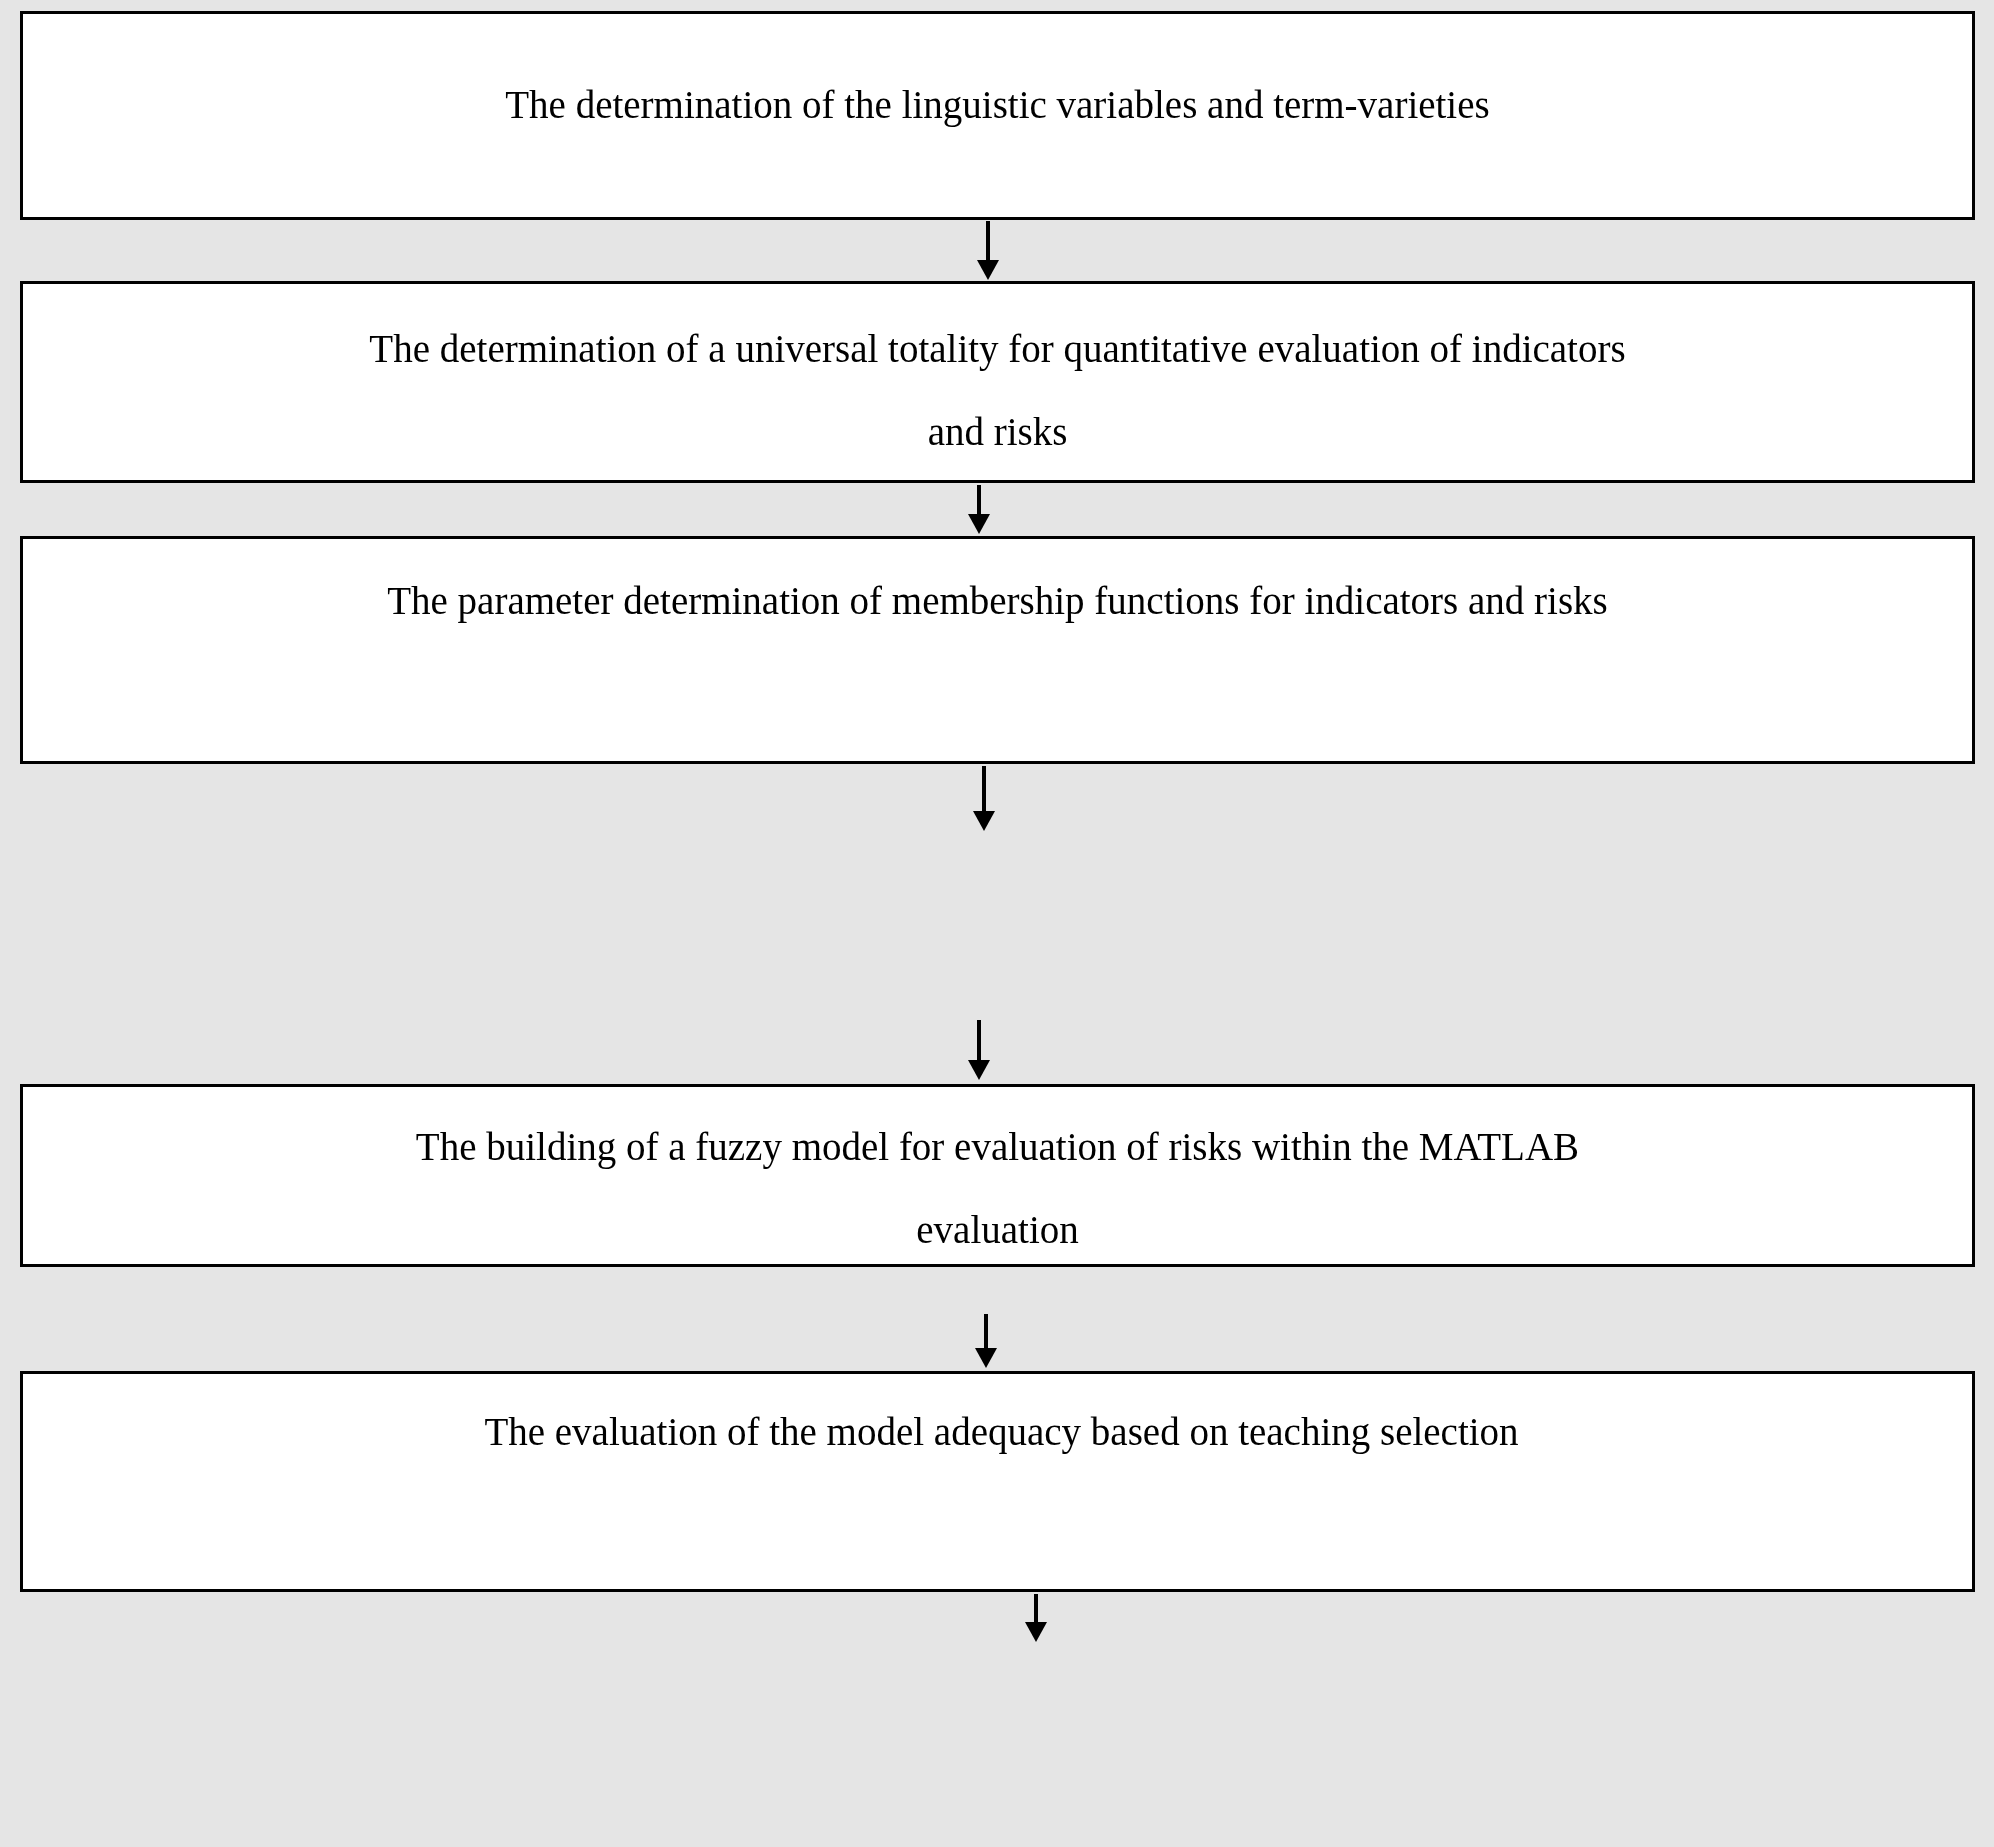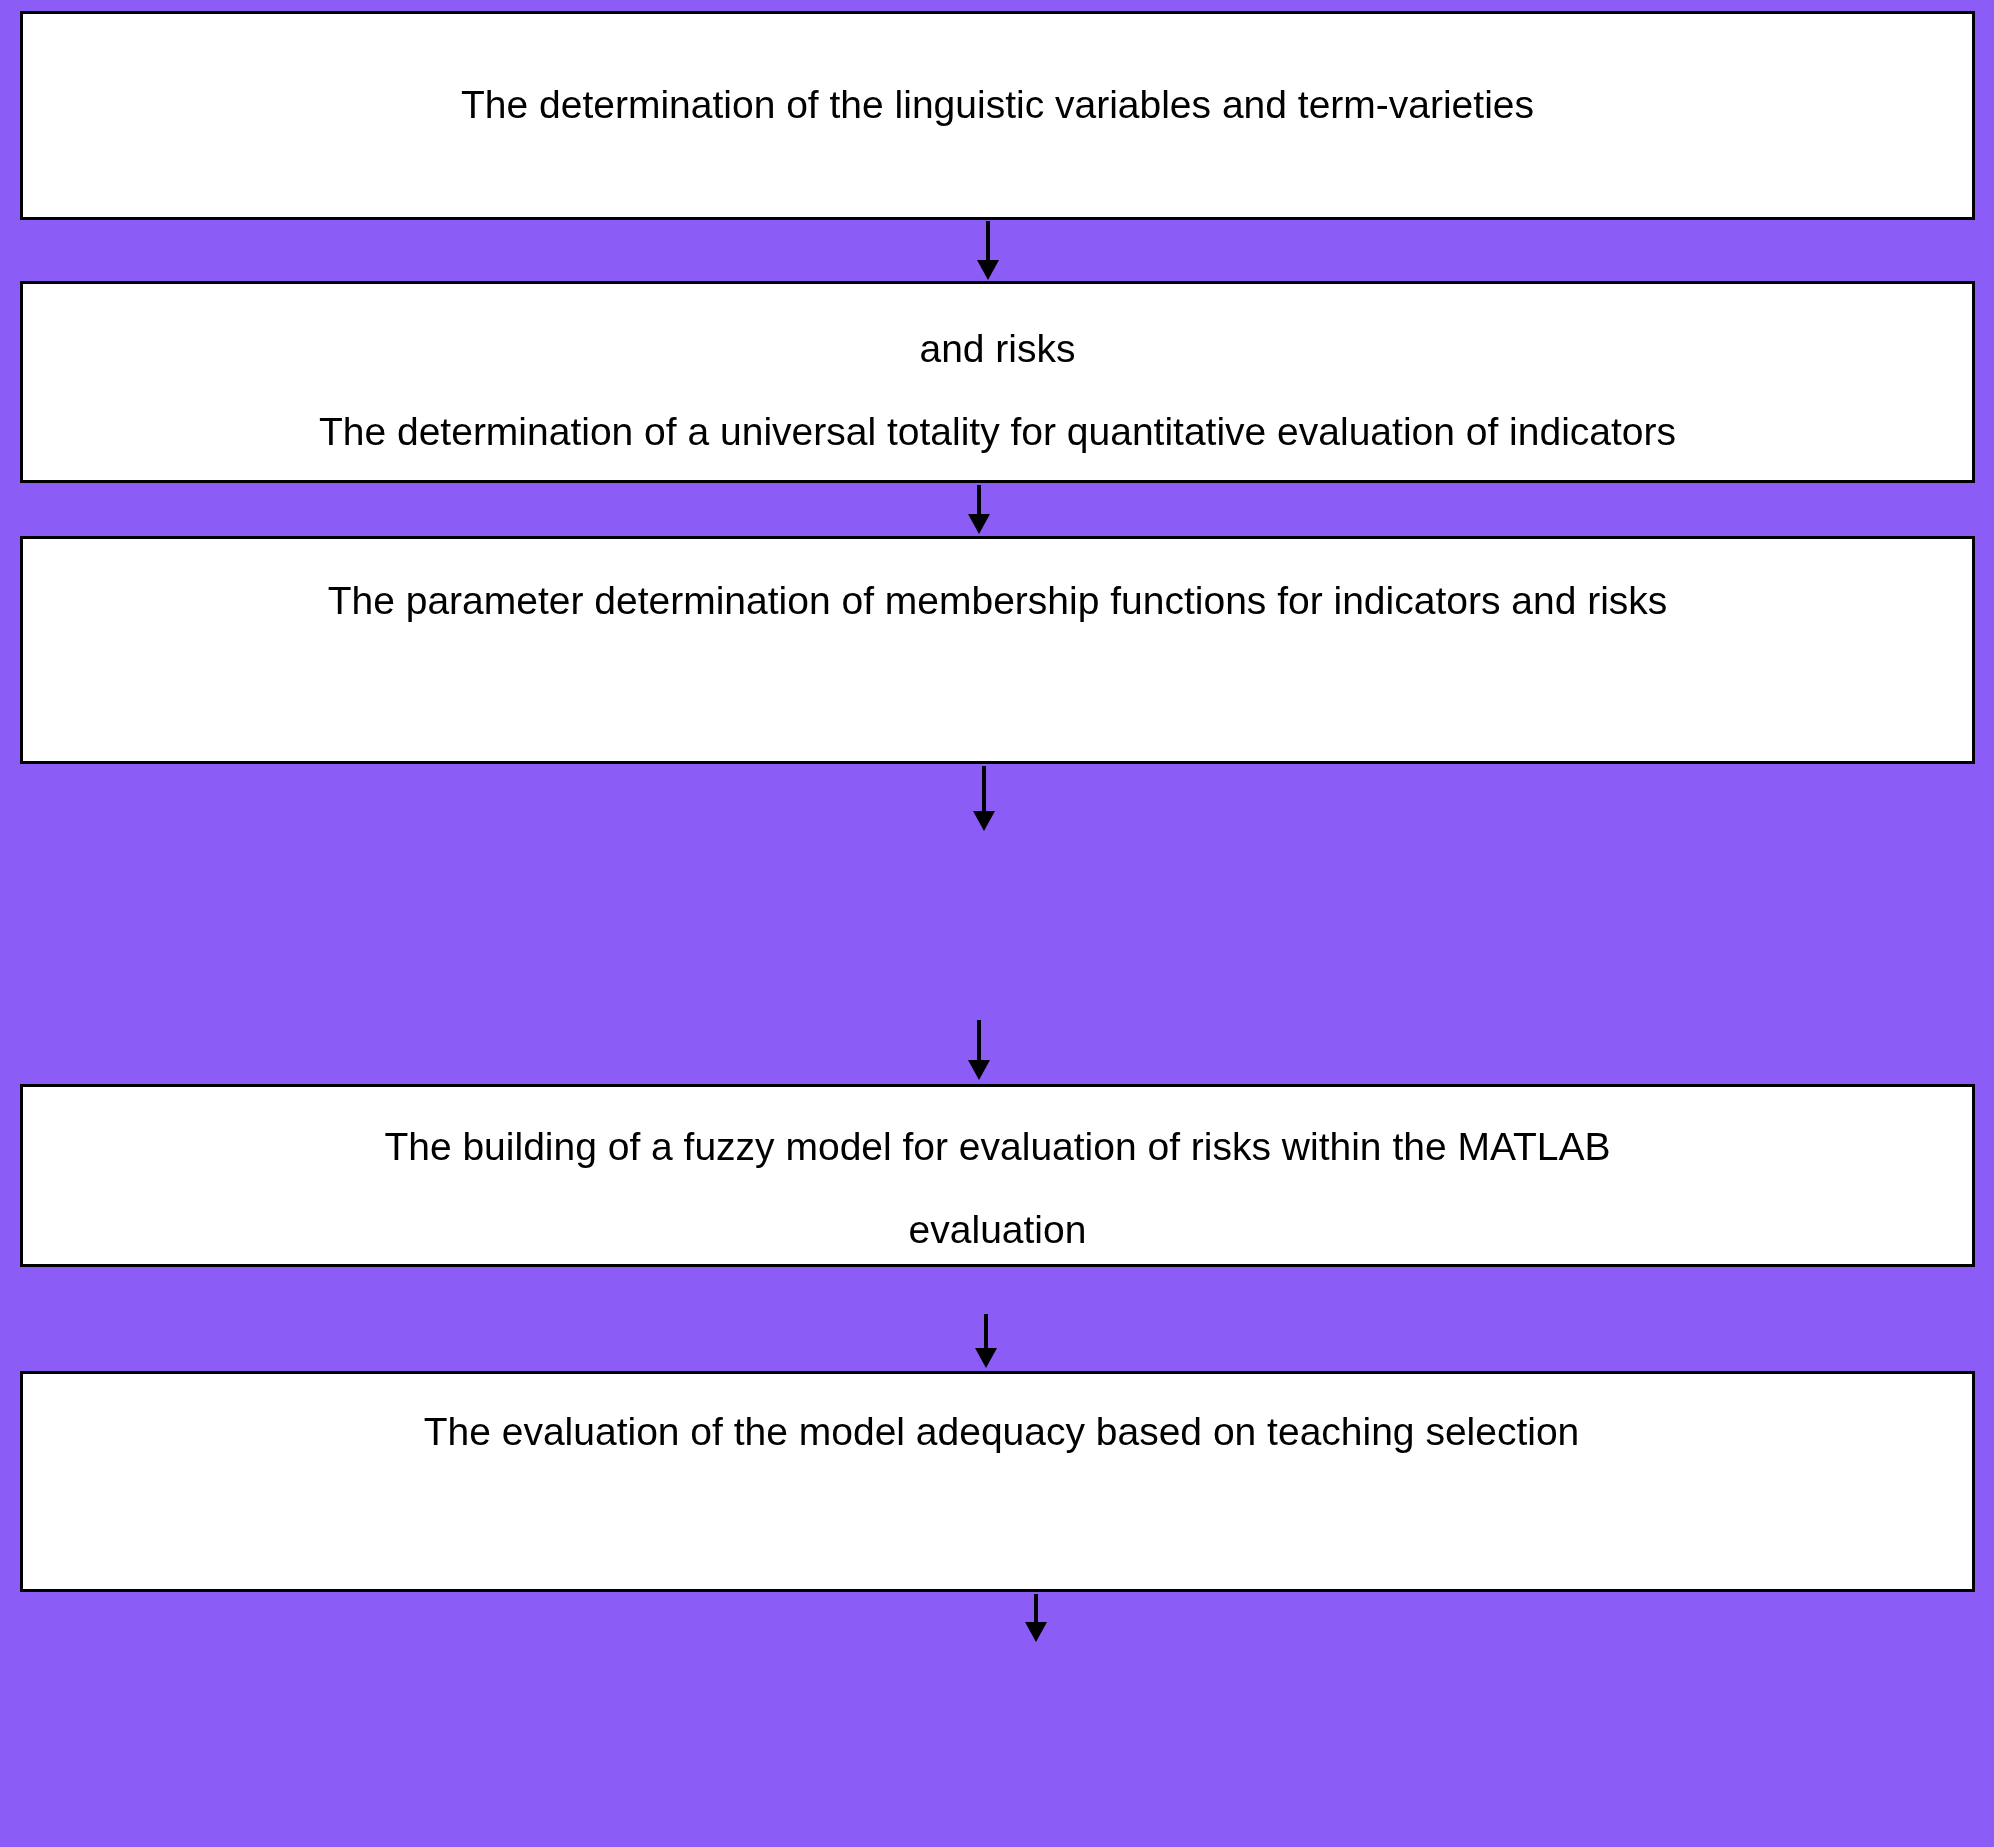--- a/index.html
+++ b/index.html
@@ -4,23 +4,23 @@
 <style>
   html, body {
     margin: 0;
     padding: 0;
     background: #ffffff;
   }
   .canvas {
     position: relative;
     width: 1995px;
     height: 1848px;
-    background: #8b5cf6;
+    background: #e5e5e5;
     color: #000000;
-    font-family: Liberation Sans, sans-serif;
+    font-family: Liberation Serif, serif;
   }
   .box {
     position: absolute;
     left: 20px;
     width: 1955px;
     border: 3.3px solid #000000;
     box-sizing: border-box;
     background: #ffffff;
     font-size: 39px;
     line-height: 83px;
@@ -50,22 +50,22 @@
 
 <div class="canvas">
 
   <div class="box center" style="top:10.5px; height:209px; padding-top:49px;">
     <div>The determination of the linguistic variables and term-varieties</div>
   </div>
 
   <div class="arrow" style="left:986px; top:221px; height:41px;"></div>
 
   <div class="box center" style="top:281px; height:202px; padding-top:23px;">
+    <div>The determination of a universal totality for quantitative evaluation of indicators</div>
     <div>and risks</div>
-    <div>The determination of a universal totality for quantitative evaluation of indicators</div>
   </div>
 
   <div class="arrow" style="left:977px; top:485px; height:31px;"></div>
 
   <div class="box center" style="top:536px; height:228px; padding-top:20.4px;">
     <div>The parameter determination of membership functions for indicators and risks</div>
   </div>
 
   <div class="arrow" style="left:982px; top:766px; height:47px;"></div>
 

